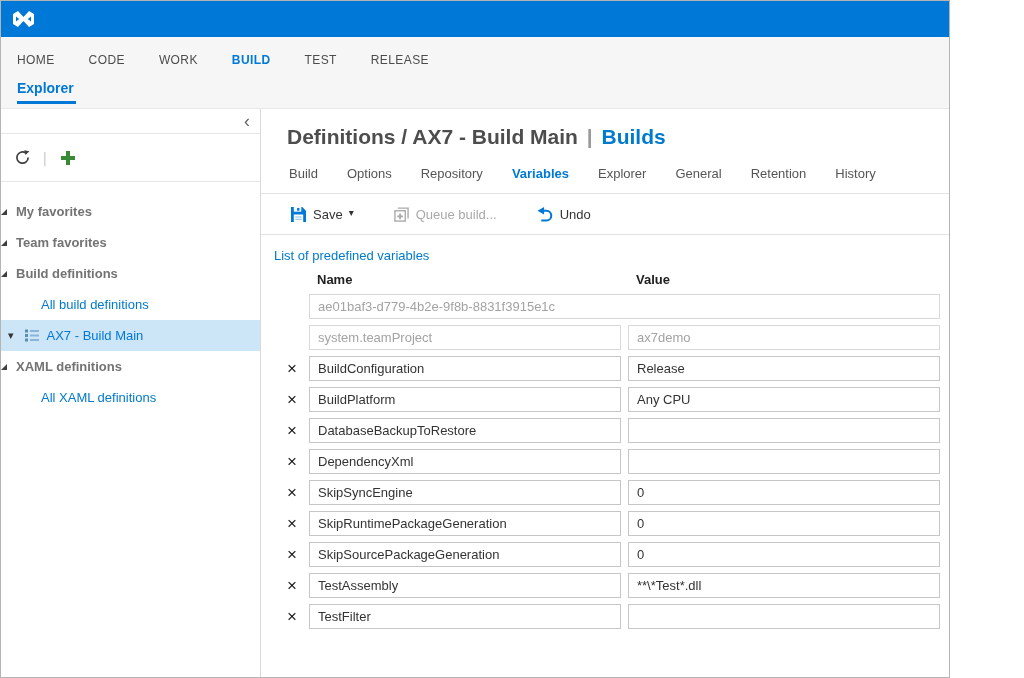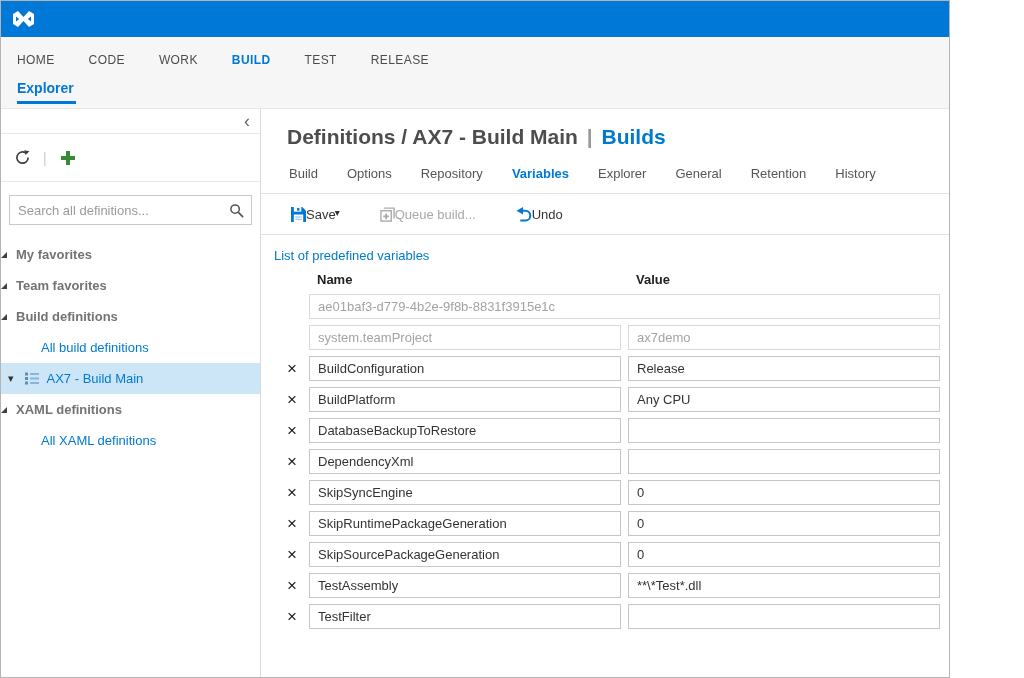--- a/index.html
+++ b/index.html
@@ -44,21 +44,21 @@
 
   
   .main{flex:1;display:flex;flex-direction:column;min-width:0;background:#fff;overflow:hidden}
   .title{font-size:21px;font-weight:700;color:#4d4d4d;padding:16px 0 0 26px;white-space:nowrap}
   .title .pipe{color:#999;margin:0 3px}
   .title a{color:#007acc;text-decoration:none;cursor:pointer}
   .def-tabs{display:flex;gap:29px;padding:17px 0 0 28px;font-size:13px;color:#555}
   .def-tab{cursor:pointer;padding-bottom:7px}
   .def-tab.active{color:#0078d7;font-weight:bold}
   .toolbar{margin-top:5px;border-top:1px solid #e2e2e2;border-bottom:1px solid #e2e2e2;height:42px;display:flex;align-items:center;padding-left:30px;flex:0 0 auto}
-  .tb-btn{display:inline-flex;align-items:flex-start;background:none;border:none;font-family:"Liberation Sans",sans-serif;font-size:13px;color:#333;margin-right:40px;cursor:pointer}
+  .tb-btn{display:inline-flex;align-items:flex-start;gap:7px;background:none;border:none;font-family:"Liberation Sans",sans-serif;font-size:13px;color:#333;margin-right:40px;cursor:pointer}
   .tb-btn.disabled{color:#a9a9a9;cursor:default}
   .caret{font-size:10px;color:#333;margin-left:-1px}
   .predef{display:inline-block;margin:13px 0 9px 13px;font-size:13px;color:#007acc;text-decoration:none;cursor:pointer}
   .var-table{padding:0 9px 0 26px;overflow:hidden}
   .var-head{display:flex;margin-bottom:7px}
   .var-head .spacer{flex:0 0 22px}
   .var-head .h{flex:1;font-size:13px;font-weight:bold;color:#212121;padding-left:8px}
   .var-head .h.name{margin-right:7px}
   .var-row{display:flex;align-items:center;margin-bottom:6px}
   .del{flex:0 0 22px;font-size:17px;color:#1a1a1a;line-height:1;cursor:pointer}
@@ -108,29 +108,20 @@
           </svg>
         </span>
         <span class="sep">|</span>
         <span class="tool-ic">
           <svg width="16" height="16" viewBox="0 0 16 16">
             <rect x="6" y="1" width="4" height="14" fill="#388a34"></rect>
             <rect x="1" y="6" width="14" height="4" fill="#388a34"></rect>
           </svg>
         </span>
       </div>
-      <div class="searchbox">
-        <input type="text" placeholder="Search all definitions..." style="">
-        <span class="search-ic">
-          <svg width="15" height="15" viewBox="0 0 16 16">
-            <circle cx="6.5" cy="6.5" r="4.5" fill="none" stroke="#555" stroke-width="1.6"></circle>
-            <line x1="10" y1="10" x2="15" y2="15" stroke="#555" stroke-width="1.8"></line>
-          </svg>
-        </span>
-      </div>
       <div class="tree" id="tree">
           <div class="tree-row group">
             <span class="tri"></span>
             <span class="lbl">My favorites</span>
           </div>
           <div class="tree-row group">
             <span class="tri"></span>
             <span class="lbl">Team favorites</span>
           </div>
           <div class="tree-row group">

